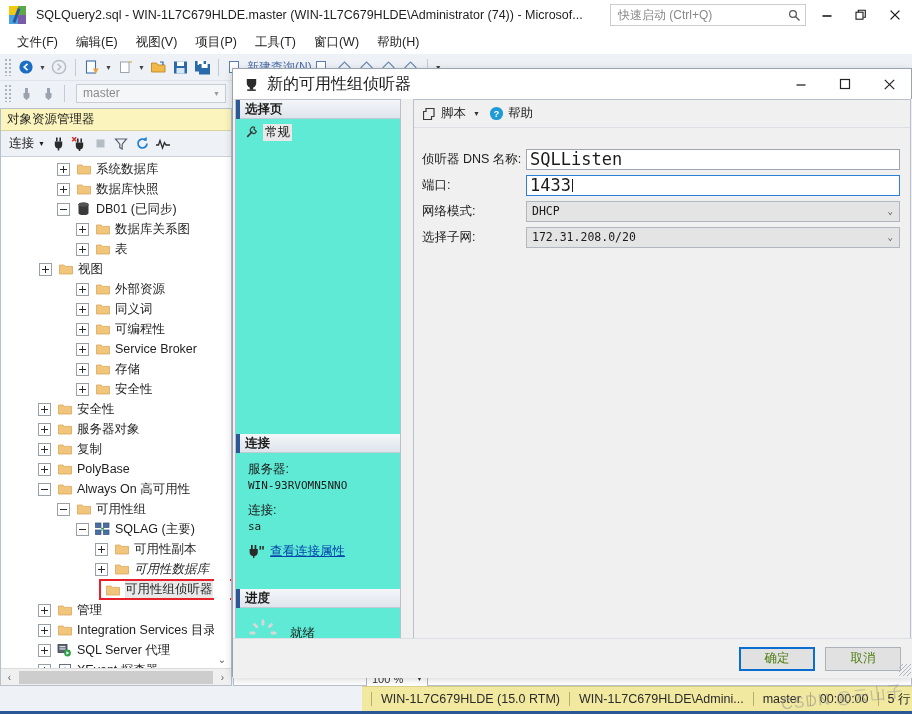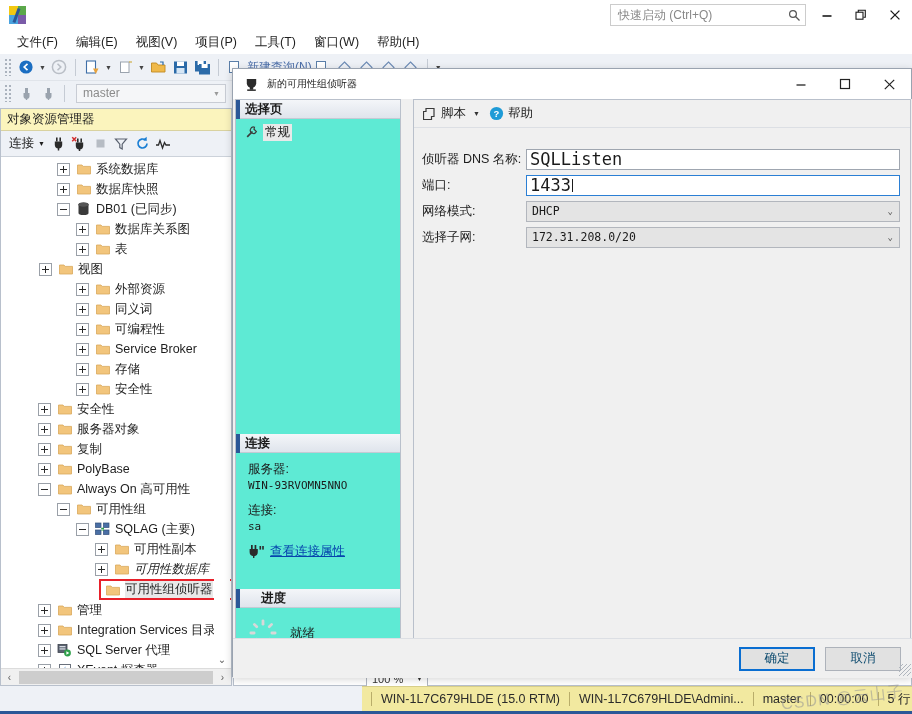--- a/index.html
+++ b/index.html
@@ -202,21 +202,21 @@
     width: 680px; height: 609px;
     background: #f0f0f0;
     border: 1px solid #9aa3b0;
     box-shadow: 0 2px 8px rgba(0,0,0,0.18);
   }
   .dlg-titlebar {
     height: 30px; background: #ffffff;
     display: flex; align-items: center;
   }
   .dlg-title-icon { width: 18px; margin-left: 9px; margin-right: 7px; display:flex; align-items:center; justify-content:center; flex:none; }
-  .dlg-title-text { font-size: 10px; color: #1a1a1a; white-space: nowrap; }
+  .dlg-title-text { font-size: 16px; color: #1a1a1a; white-space: nowrap; }
   .dlg-winbtns { margin-left: auto; display: flex; height: 30px; }
   .dlg-winbtn { width: 44px; height: 30px; display: flex; align-items: center; justify-content: center; color: #222; font-size: 13px; }
 
   .dlg-body {
     position: absolute; top: 30px; left: 0; width: 680px; height: 579px;
     background: #f0f0f0;
   }
   .dlg-left {
     position: absolute; left: 2px; top: 0; width: 166px; height: 574px;
     background: #5eead4; border: 1px solid #b9c0cb;
@@ -284,21 +284,21 @@
   }
   .combo .cmb-caret { margin-left: auto; margin-right: 6px; font-size: 9px; color: #444; }
   .w-full { width: 374px; }
 
   .dlg-footer {
     position: absolute; bottom: 0; left: 0; width: 680px; height: 40px;
     background: #f0f0f0; border-top: 1px solid #dcdfe4;
     display: flex; align-items: center; justify-content: flex-end; padding-right: 12px;
   }
   .dlg-btn {
-    width: 76px; height: 24px; font-size: 12.5px; color: #0c4a6e;
+    width: 76px; height: 24px; font-size: 12.5px; color: #4d7c0f;
     background: #e1e1e1; border: 1px solid #adb2ba;
     display: flex; align-items: center; justify-content: center; margin-left: 10px;
   }
   .dlg-btn.primary { border: 2px solid #0a6ed1; background: #e1e1e1; }
   .resize-grip {
     position: absolute; right: 2px; bottom: 2px; width: 12px; height: 12px;
     background-image: linear-gradient(135deg, transparent 45%, #b0b6be 45%, #b0b6be 55%, transparent 55%);
     background-size: 4px 4px;
   }
 </style>
@@ -308,20 +308,21 @@
 <div id="app">
 
   <div class="titlebar">
     <div class="app-icon">
       <div class="sq1"></div>
         <div class="sq2"></div>
         <div class="sq3"></div>
         <div class="sq4"></div>
         <div class="pen"></div>
     </div>
+    <div class="title-text">SQLQuery2.sql - WIN-1L7C679HLDE.master (WIN-1L7C679HLDE\Administrator (74)) - Microsof...</div>
 
     <div class="quicklaunch">
       <div class="ql-text">快速启动 (Ctrl+Q)</div>
       <div class="ql-icon">
         <svg width="13" height="13" viewBox="0 0 13 13">
             <circle cx="5" cy="5" r="3.4" fill="none" stroke="#555" stroke-width="1.2"></circle>
             <line x1="7.5" y1="7.5" x2="11.5" y2="11.5" stroke="#555" stroke-width="1.3"></line>
           </svg>
       </div>
     </div>
@@ -868,21 +869,21 @@
                   </svg>
               </span>
               <span class="conn-link">查看连接属性</span>
             </div>
           </div>
         </div>
 
         <div class="prog-block">
           <div class="sect-header">
             <div class="marker"></div>
-            <span style="margin-left:20px;">进度</span>
+            <span style="margin-left:4px;">进度</span>
           </div>
           <div class="prog-body">
             <span class="spinner">
               <svg width="30" height="30" viewBox="0 0 30 30">
                 <g fill="#d8d8d8">
                   <rect x="13.6" y="1.5" width="2.8" height="6" rx="1.3"></rect>
                   <rect x="13.6" y="1.5" width="2.8" height="6" rx="1.3" transform="rotate(45 15 15)"></rect>
                   <rect x="13.6" y="1.5" width="2.8" height="6" rx="1.3" transform="rotate(90 15 15)"></rect>
                   <rect x="13.6" y="1.5" width="2.8" height="6" rx="1.3" transform="rotate(135 15 15)"></rect>
                   <rect x="13.6" y="1.5" width="2.8" height="6" rx="1.3" transform="rotate(180 15 15)"></rect>

